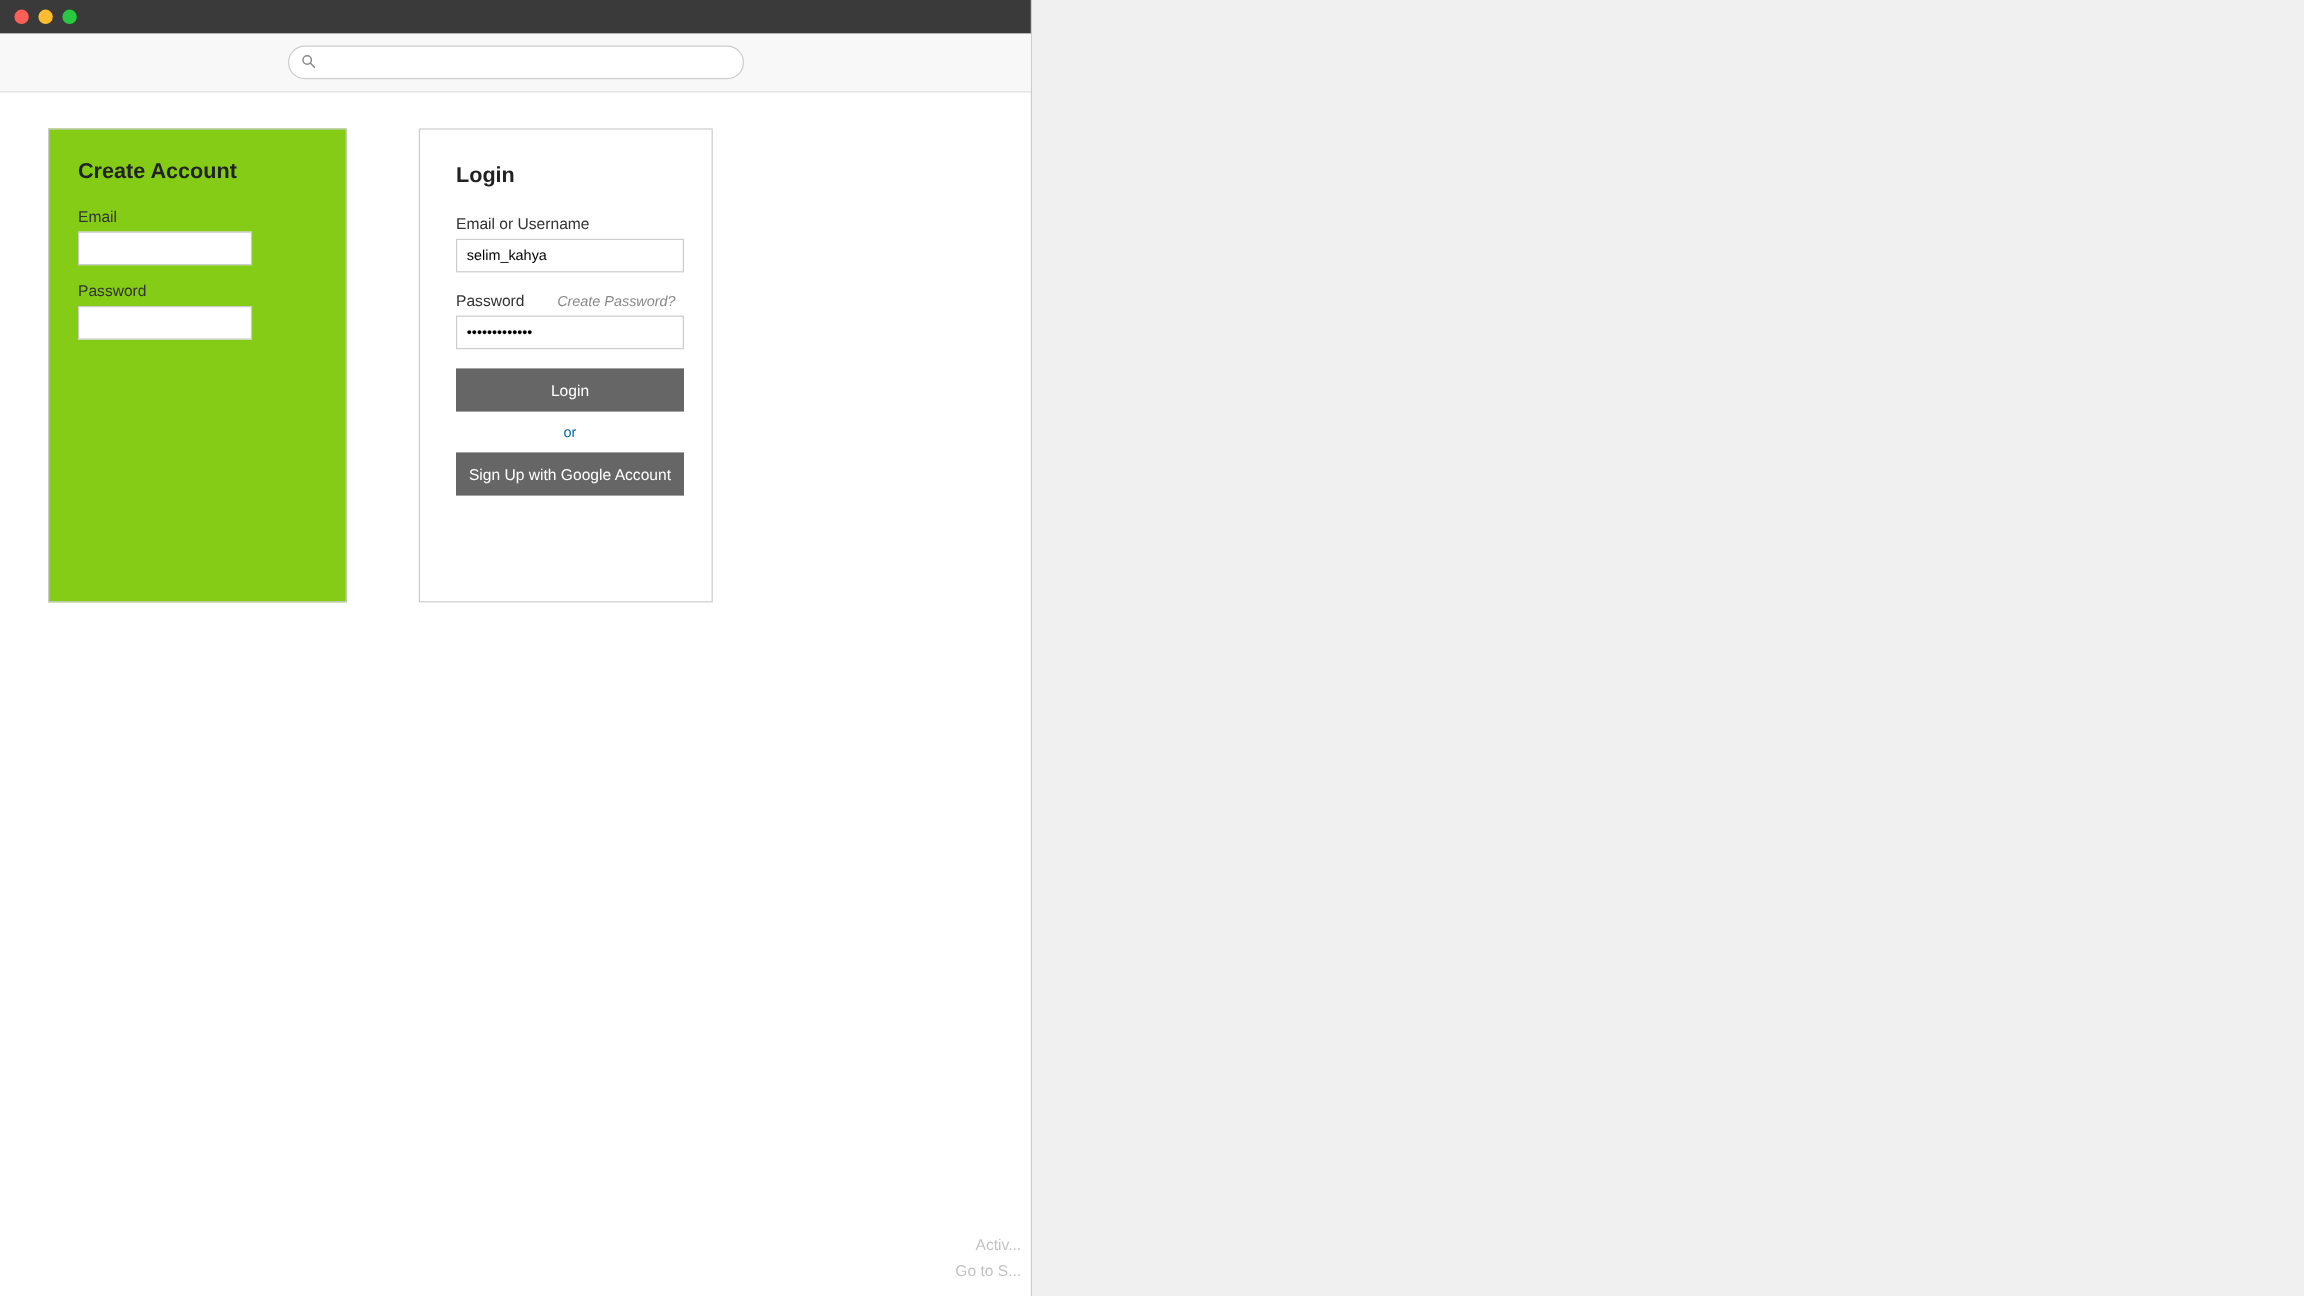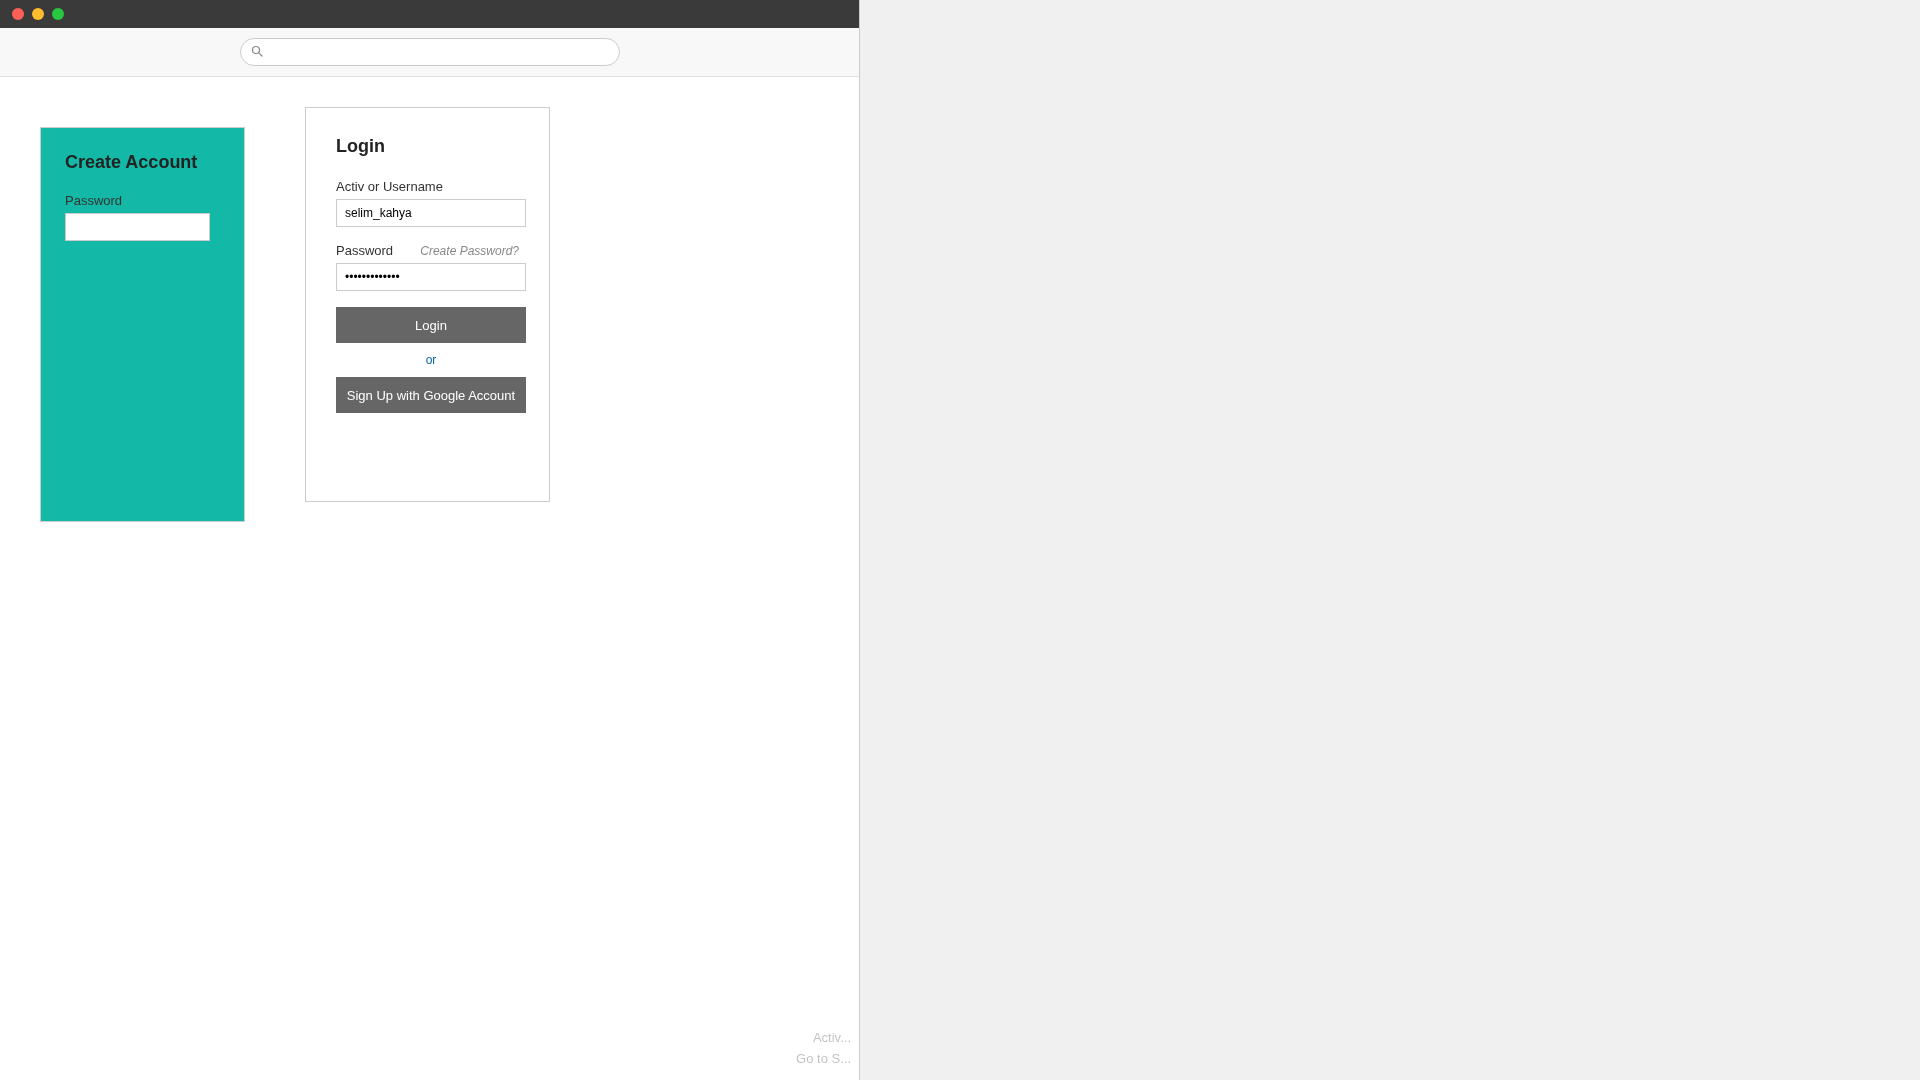--- a/index.html
+++ b/index.html
@@ -81,25 +81,24 @@
       padding: 30px 40px;
       display: flex;
       gap: 60px;
       align-items: flex-start;
       position: relative;
     }
 
     
     .create-account-card {
       border: 1px solid #ccc;
-      background: #14b8a6;
+      background: #84cc16;
       padding: 24px;
-      width: 205px;
+      width: 249px;
       min-height: 395px;
-      margin-top: 20px;
     }
 
     .card-title {
       font-size: 18px;
       font-weight: 600;
       color: #222;
       margin-bottom: 20px;
     }
 
     .form-group {
@@ -246,34 +245,38 @@
       <input type="text" style="">
     </div>
   </div>
 
   <div class="page-content">
 
     <div class="create-account-card">
       <div class="card-title">Create Account</div>
 
 
+      <div class="form-group">
+        <label class="form-label">Email</label>
+        <input class="form-input" type="text" style="">
+      </div>
 
       <div class="form-group">
         <label class="form-label">Password</label>
         <input class="form-input" type="password" style="">
       </div>
 
     </div>
 
     <div class="login-card">
       <div class="login-title">Login</div>
 
       <div class="login-form-group">
         <div class="login-label-row">
-          <span class="login-label">Activ or Username</span>
+          <span class="login-label">Email or Username</span>
         </div>
         <input class="login-input" type="text" value="selim_kahya" style="">
       </div>
 
       <div class="login-form-group">
         <div class="login-label-row">
           <span class="login-label">Password</span>
           <span class="forgot-password">Create Password?</span>
         </div>
         <input class="login-input" type="password" value="•••••••••••••" style="">

